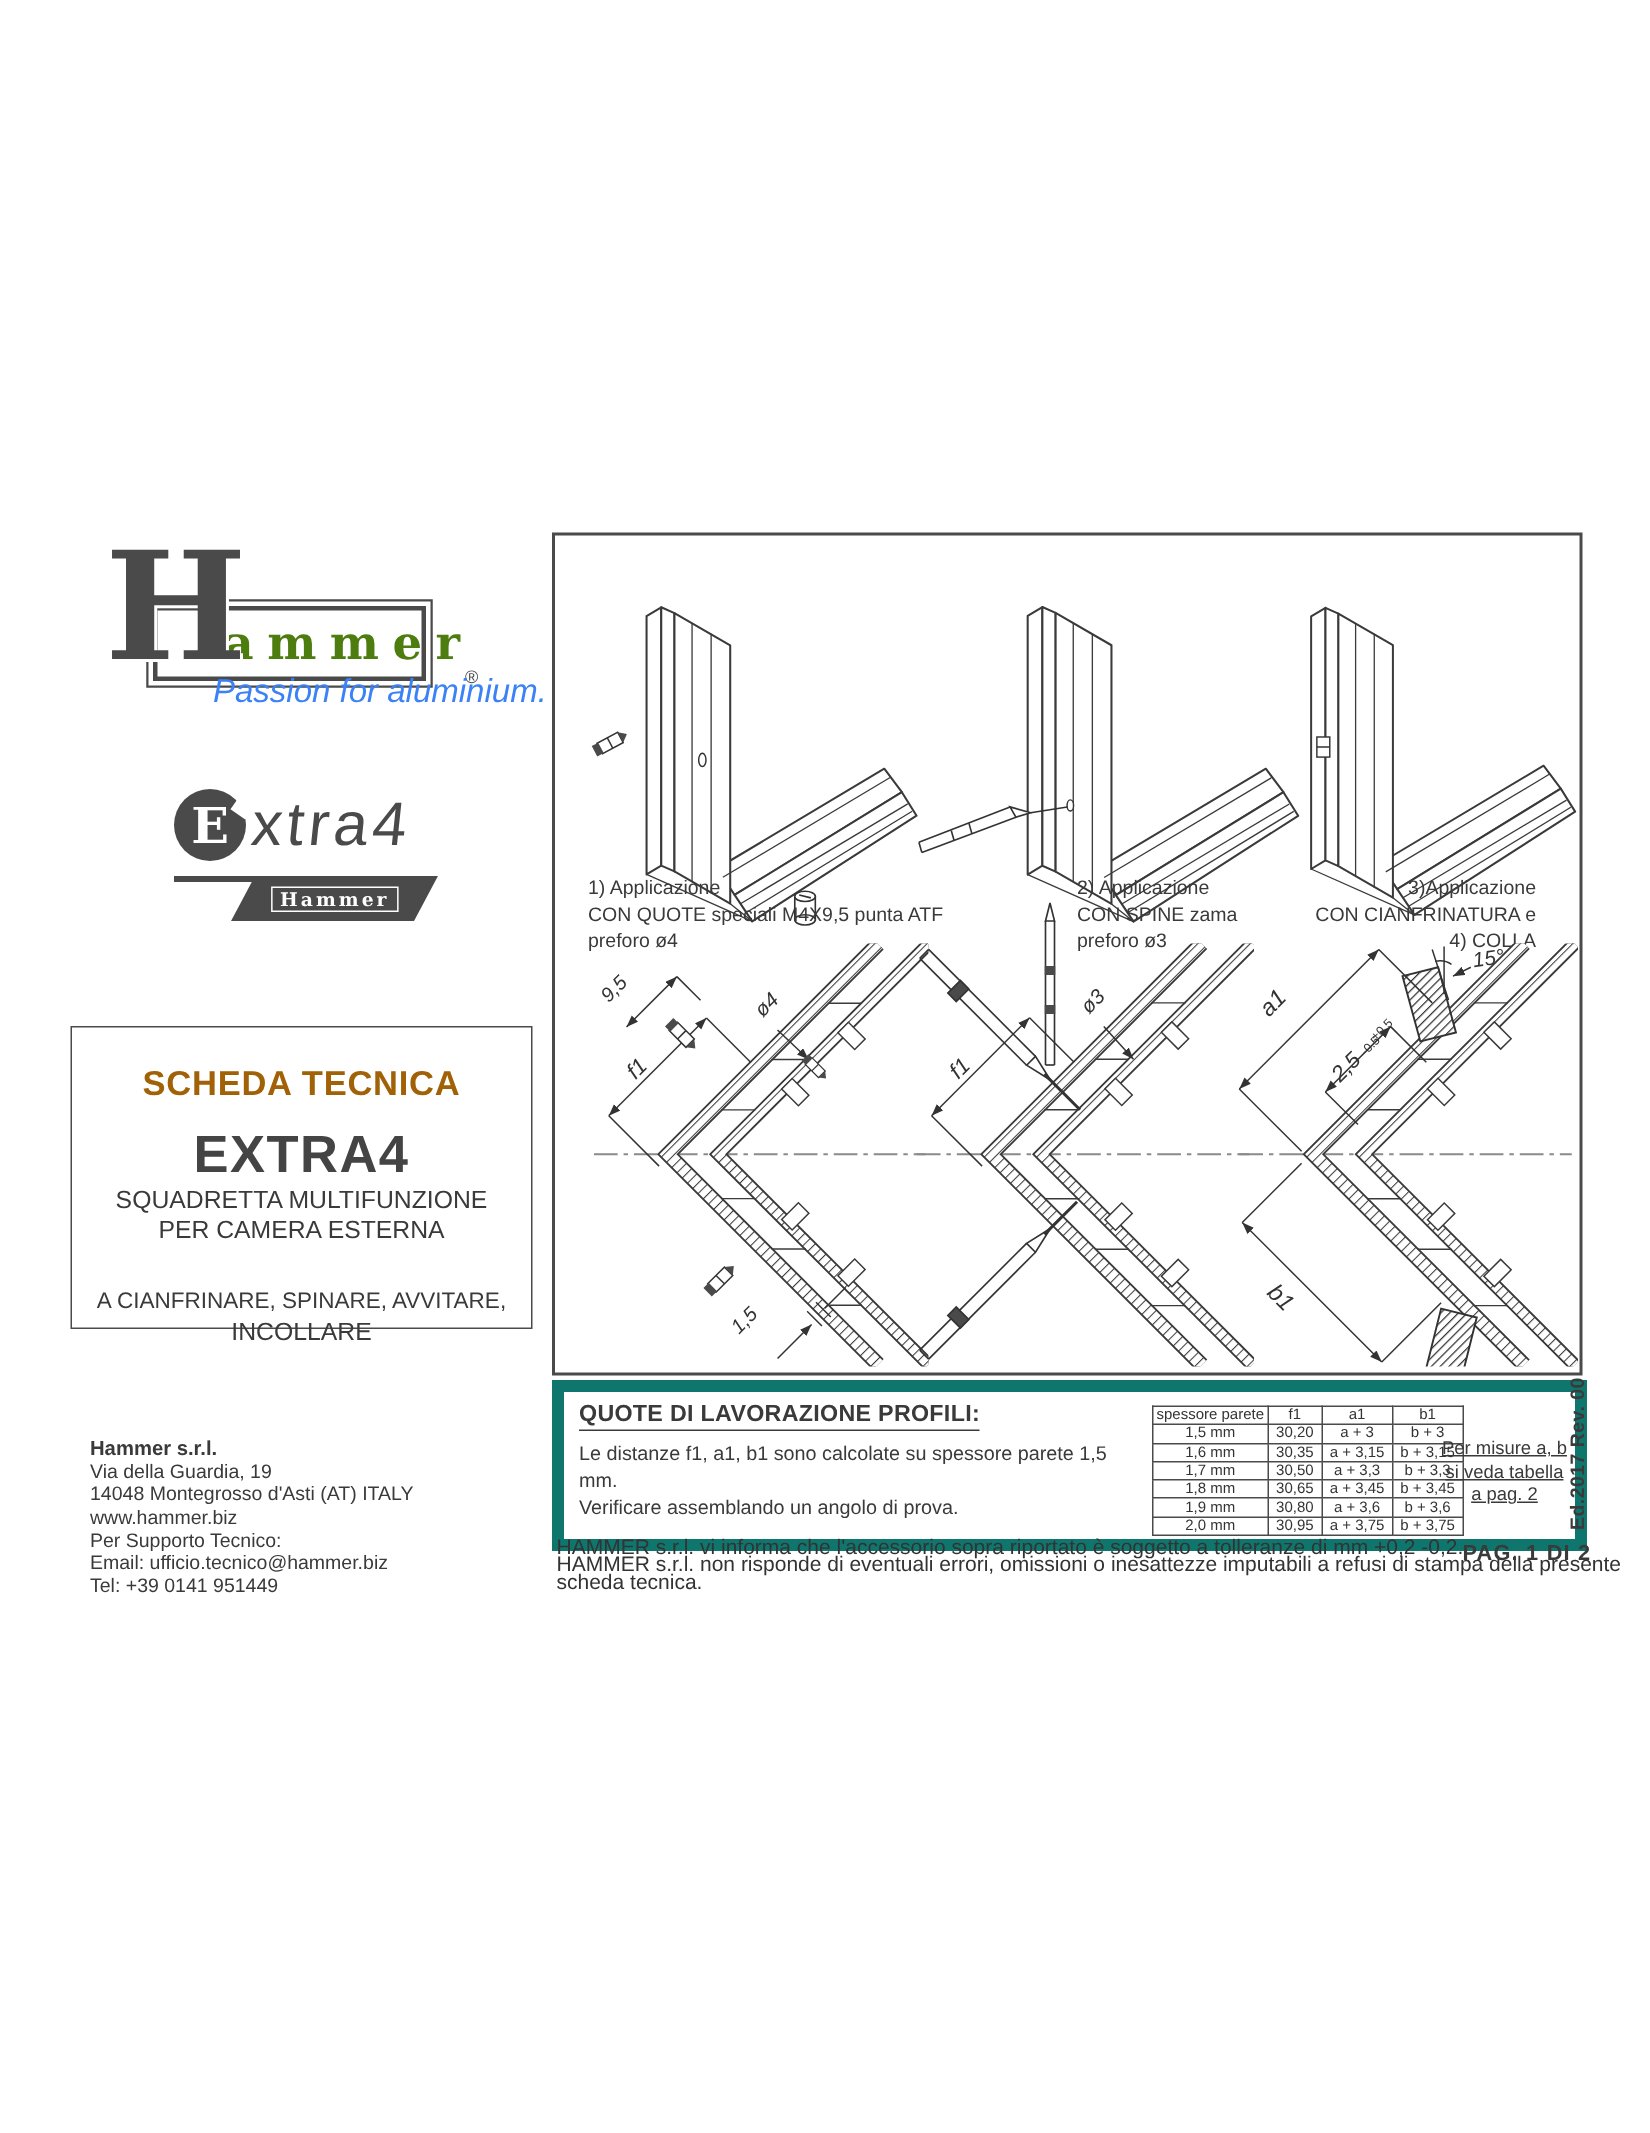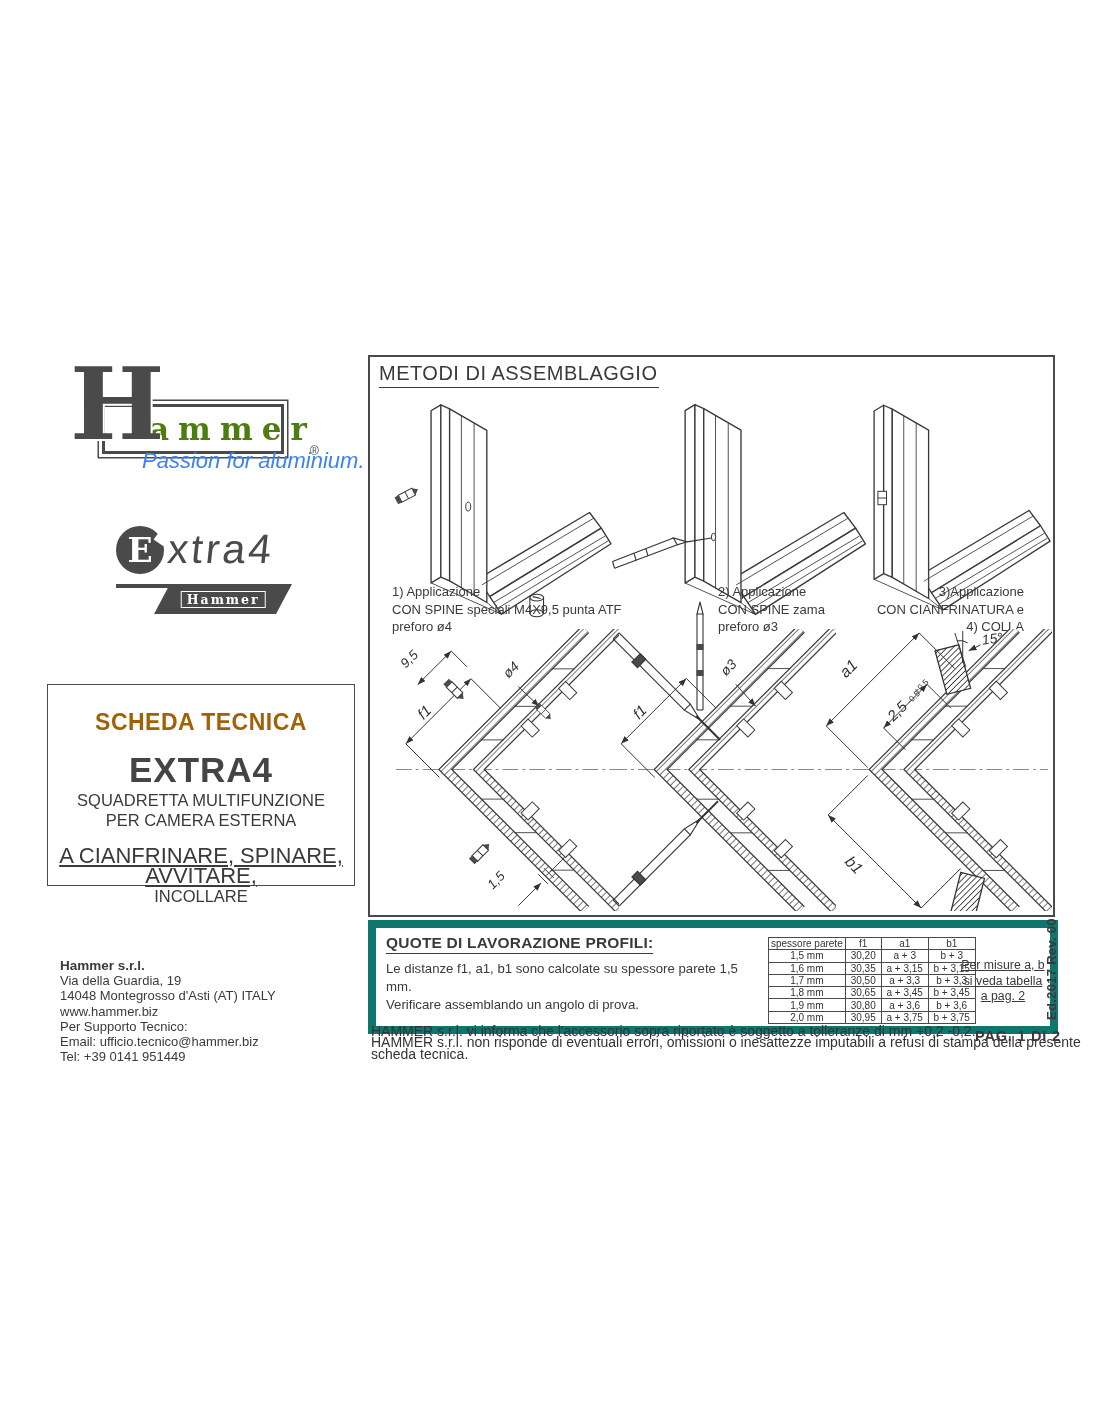--- a/index.html
+++ b/index.html
@@ -18,21 +18,21 @@
   .elogo .ecirc::after{content:"";position:absolute;right:-4px;top:6px;width:12px;height:12px;background:#fff;transform:rotate(35deg);}
   .elogo .xtra{position:absolute;left:58px;top:6px;font-size:41px;color:#4a4a4a;letter-spacing:3px;transform:skewX(-6deg);white-space:nowrap;}
   .elogo .bar-line{position:absolute;left:6px;top:64px;width:110px;border-top:4px solid #4a4a4a;}
   .elogo .ebar{position:absolute;left:52px;top:64px;width:122px;height:30px;background:#4a4a4a;transform:skewX(-28deg);display:flex;align-items:center;justify-content:center;}
   .elogo .mini{transform:skewX(28deg);border:1.5px solid #fff;color:#fff;font-family:"DejaVu Serif",serif;font-weight:bold;font-size:12.5px;letter-spacing:2px;padding:0 5px;line-height:15px;}
   
   .tblock{left:47px;top:684px;width:306px;height:200px;border:1.5px solid #4a4a4a;text-align:center;}
   .tblock .h1{margin-top:24px;font-size:23px;font-weight:bold;letter-spacing:.5px;color:#a16207;}
   .tblock .prod{margin-top:14px;font-size:35px;font-weight:bold;letter-spacing:1px;color:#444;}
   .tblock .sub{font-size:16.5px;line-height:20px;}
-  .tblock .feat{margin-top:16px;font-size:22px;line-height:20px;text-decoration:underline;}
+  .tblock .feat{margin-top:28px;font-size:15px;line-height:20px;}
   
   .contact{left:60px;top:958px;font-size:13px;line-height:15.2px;}
   .contact .co{font-weight:bold;font-size:13.5px;}
   
   .mainbox{left:368px;top:355px;width:683px;height:558px;border:2px solid #4a4a4a;}
   .mainbox .mtitle{position:absolute;left:9px;top:5px;font-size:20px;letter-spacing:.5px;border-bottom:1.5px solid #3a3a3a;padding:0 2px 2px 0;}
   .cap{position:absolute;font-size:13px;line-height:17.5px;}
   
   .quotebox{left:368px;top:920px;width:674px;height:98px;border:8px solid #0f766e;}
   .quotebox .qtitle{position:absolute;left:10px;top:6px;font-size:15.5px;font-weight:600;letter-spacing:.2px;border-bottom:1.2px solid #3a3a3a;padding-bottom:1px;}
@@ -151,21 +151,20 @@
   <div class="co">Hammer s.r.l.</div>
   <div>Via della Guardia, 19</div>
   <div>14048 Montegrosso d'Asti (AT) ITALY</div>
   <div>www.hammer.biz</div>
   <div>Per Supporto Tecnico:</div>
   <div>Email: ufficio.tecnico@hammer.biz</div>
   <div>Tel: +39 0141 951449</div>
 </div>
 
 <div class="abs mainbox">
-  <div class="mtitle">METODI DI ASSEMBLAGGIO</div>
 
   <svg class="abs" style="left:18px;top:32px" width="225" height="245" viewBox="0 0 230 250">
     <use href="#isoframe"></use>
     <ellipse cx="82" cy="120" rx="2.5" ry="4.5" fill="#fff" stroke="#333" stroke-width="1"></ellipse>
     <use href="#screw" transform="translate(20,108) rotate(-28)"></use>
     <g fill="#fff" stroke="#333" stroke-width="1.1">
       <rect x="145" y="213" width="14" height="16"></rect>
       <ellipse cx="152" cy="213" rx="7" ry="3.5"></ellipse>
       <ellipse cx="152" cy="229" rx="7" ry="3.5"></ellipse>
       <line x1="148" y1="212" x2="156" y2="214"></line>
@@ -189,21 +188,21 @@
   <svg class="abs" style="left:462px;top:30px" width="220" height="245" viewBox="0 0 230 250">
     <use href="#isoframe"></use>
     <g fill="#fff" stroke="#333" stroke-width="1">
       <rect x="48" y="106" width="9" height="14"></rect>
       <line x1="48" y1="113" x2="57" y2="113"></line>
     </g>
   </svg>
 
   <div class="cap" style="left:22px;top:226px;width:250px">
     <div>1) Applicazione</div>
-    <div>CON SPINE speciali M4X9,5 punta ATF</div>
+    <div>CON QUOTE speciali M4X9,5 punta ATF</div>
     <div>preforo ø4</div>
   </div>
   <div class="cap" style="left:348px;top:226px;width:160px">
     <div>2) Applicazione</div>
     <div>CON SPINE zama</div>
     <div>preforo ø3</div>
   </div>
   <div class="cap" style="left:468px;top:226px;width:186px;text-align:right">
     <div>3)Applicazione</div>
     <div>CON CIANFRINATURA e</div>

